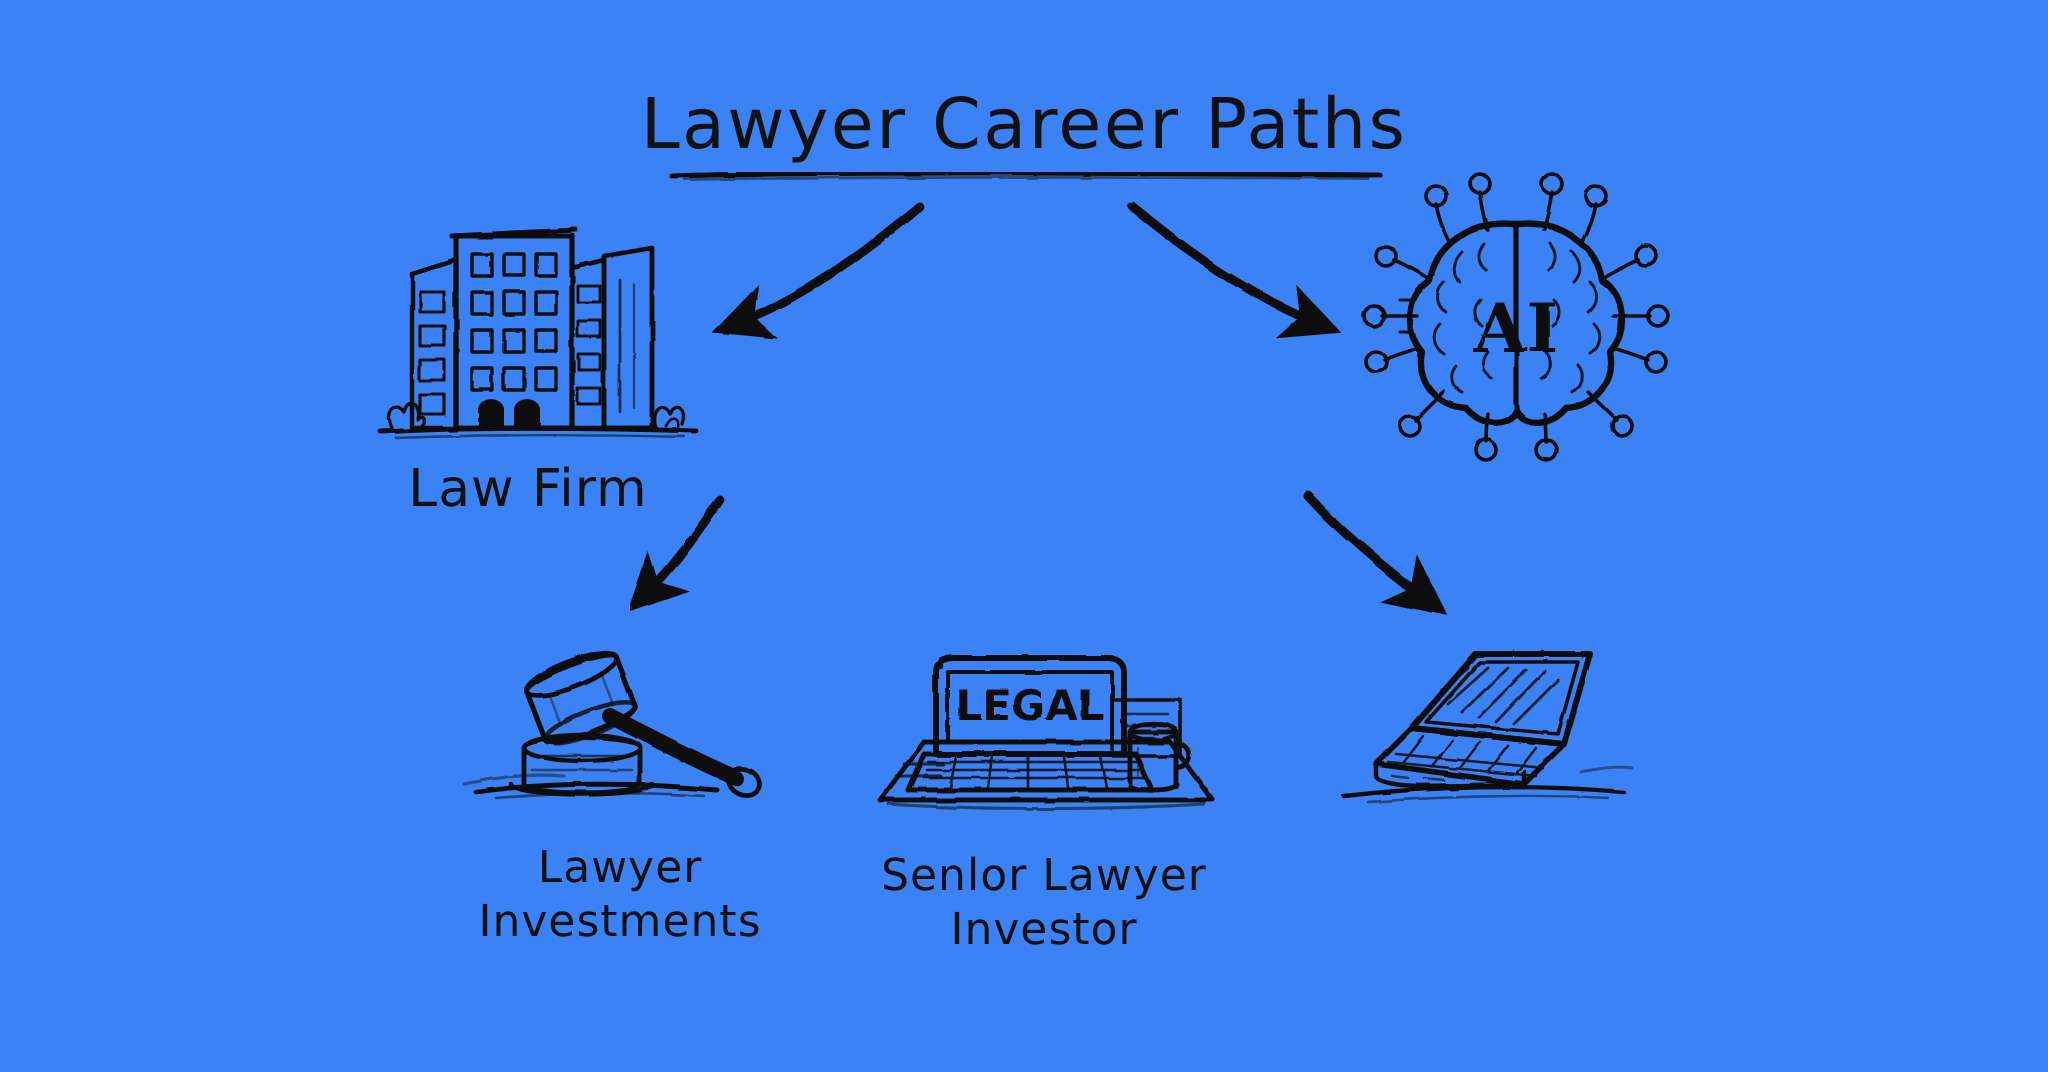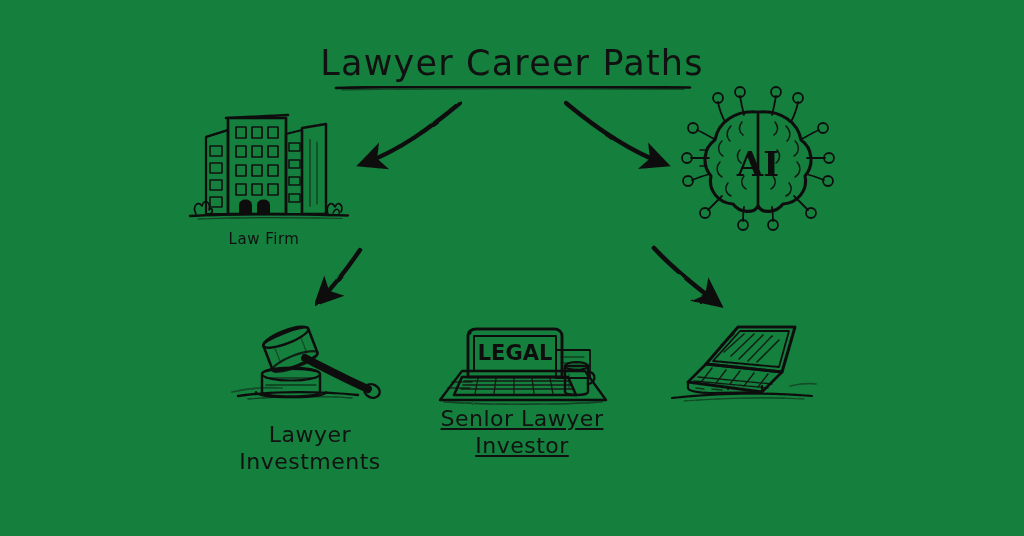--- a/index.html
+++ b/index.html
@@ -8,21 +8,21 @@
     padding: 0;
     background: #ffffff;
   }
   body {
     font-family: "DejaVu Sans", sans-serif;
   }
   #canvas {
     position: relative;
     width: 1024px;
     height: 536px;
-    background: #15803d;
+    background: #3b82f6;
     overflow: hidden;
   }
   #sketch {
     position: absolute;
     top: 0;
     left: 0;
     width: 1024px;
     height: 536px;
   }
   .label {
@@ -33,21 +33,21 @@
     letter-spacing: 0.5px;
     line-height: 1.22;
     white-space: pre-line;
     user-select: none;
   }
   .title-label {
     font-size: 35px;
     letter-spacing: 1.2px;
   }
   .node-label {
-    font-size: 15px;
+    font-size: 26px;
   }
   .leaf-label {
     font-size: 22px;
   }
 </style>
 </head>
 <body>
 
 <div id="canvas">
 
@@ -312,17 +312,17 @@
   </svg>
 
   <div class="label title-label" style="left:0; top:42px; width:1024px;">Lawyer Career Paths</div>
 
   <div class="label node-label" style="left:172px; top:230px; width:184px;">Law Firm</div>
 
 
   <div class="label leaf-label" style="left:212px; top:422px; width:196px;">Lawyer
 Investments</div>
 
-  <div class="label leaf-label" style="left:424px; top:406px; width:196px;text-decoration:underline;">Senlor Lawyer
+  <div class="label leaf-label" style="left:424px; top:426px; width:196px;">Senlor Lawyer
 Investor</div>
 
 
 </div>
 
 </body></html>

